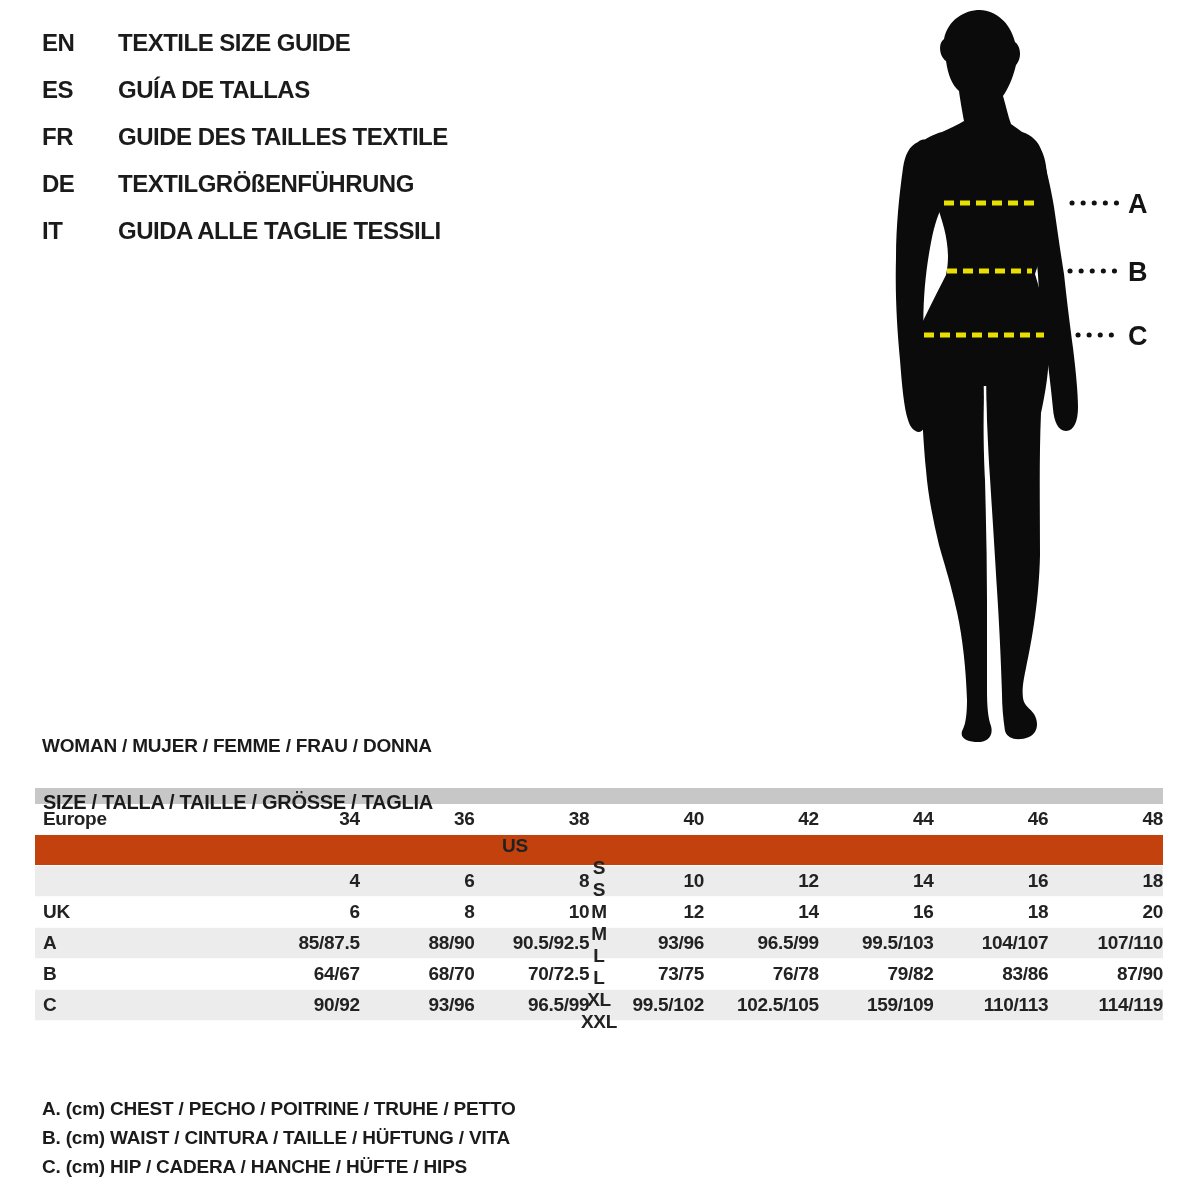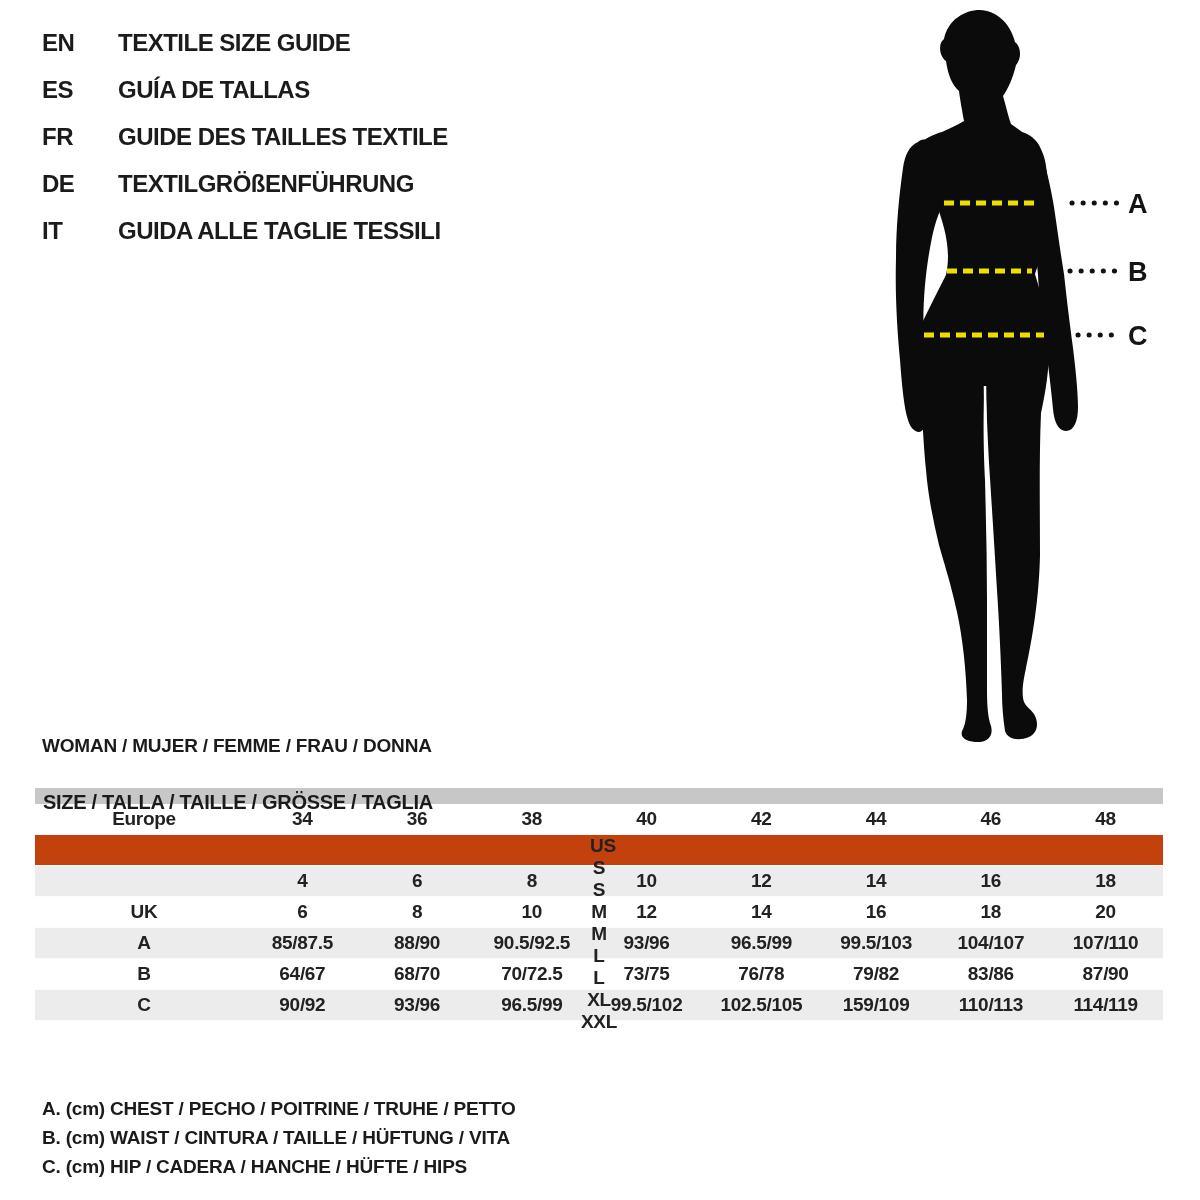--- a/index.html
+++ b/index.html
@@ -44,22 +44,22 @@
     padding-left: 8px; box-sizing: border-box;
   }
   .trow {
     display: flex; align-items: center; height: 31px;
     border-bottom: 1.5px solid #fbfbfb; box-sizing: border-box;
   }
   .tcell {
     font-size: 19px; font-weight: 700; letter-spacing: -0.3px;
     color: #222; white-space: nowrap;
   }
-  .tlabel { width: 210px; padding-left: 8px; box-sizing: border-box; text-align: center; }
-  .tval { flex: 1; text-align: center; }
+  .tlabel { width: 210px; padding-left: 8px; box-sizing: border-box; text-align: left; }
+  .tval { flex: 1; text-align: right; }
 
   
   .legend { position: absolute; left: 42px; top: 1094px; }
   .legend-line {
     font-size: 19px; font-weight: 700; line-height: 29px; letter-spacing: -0.2px;
     white-space: nowrap;
   }
 </style>
 </head>
 <body>

